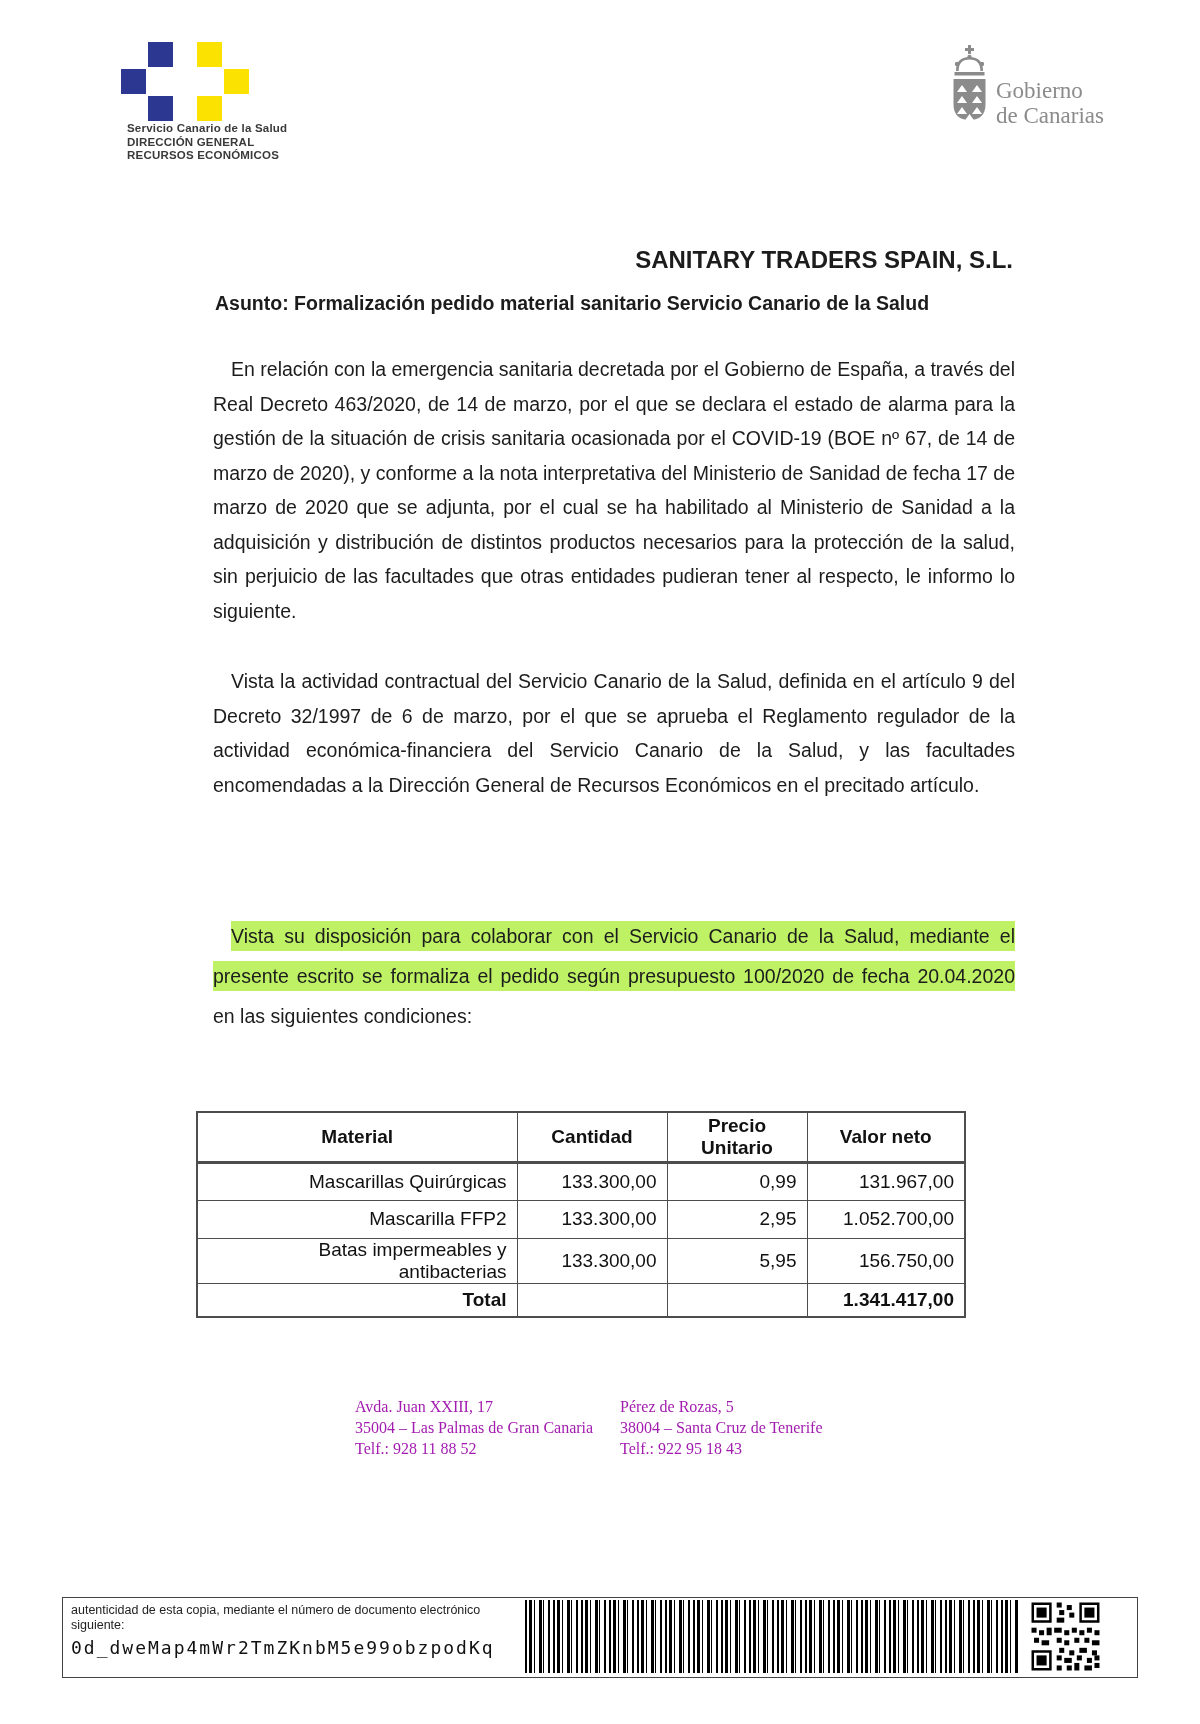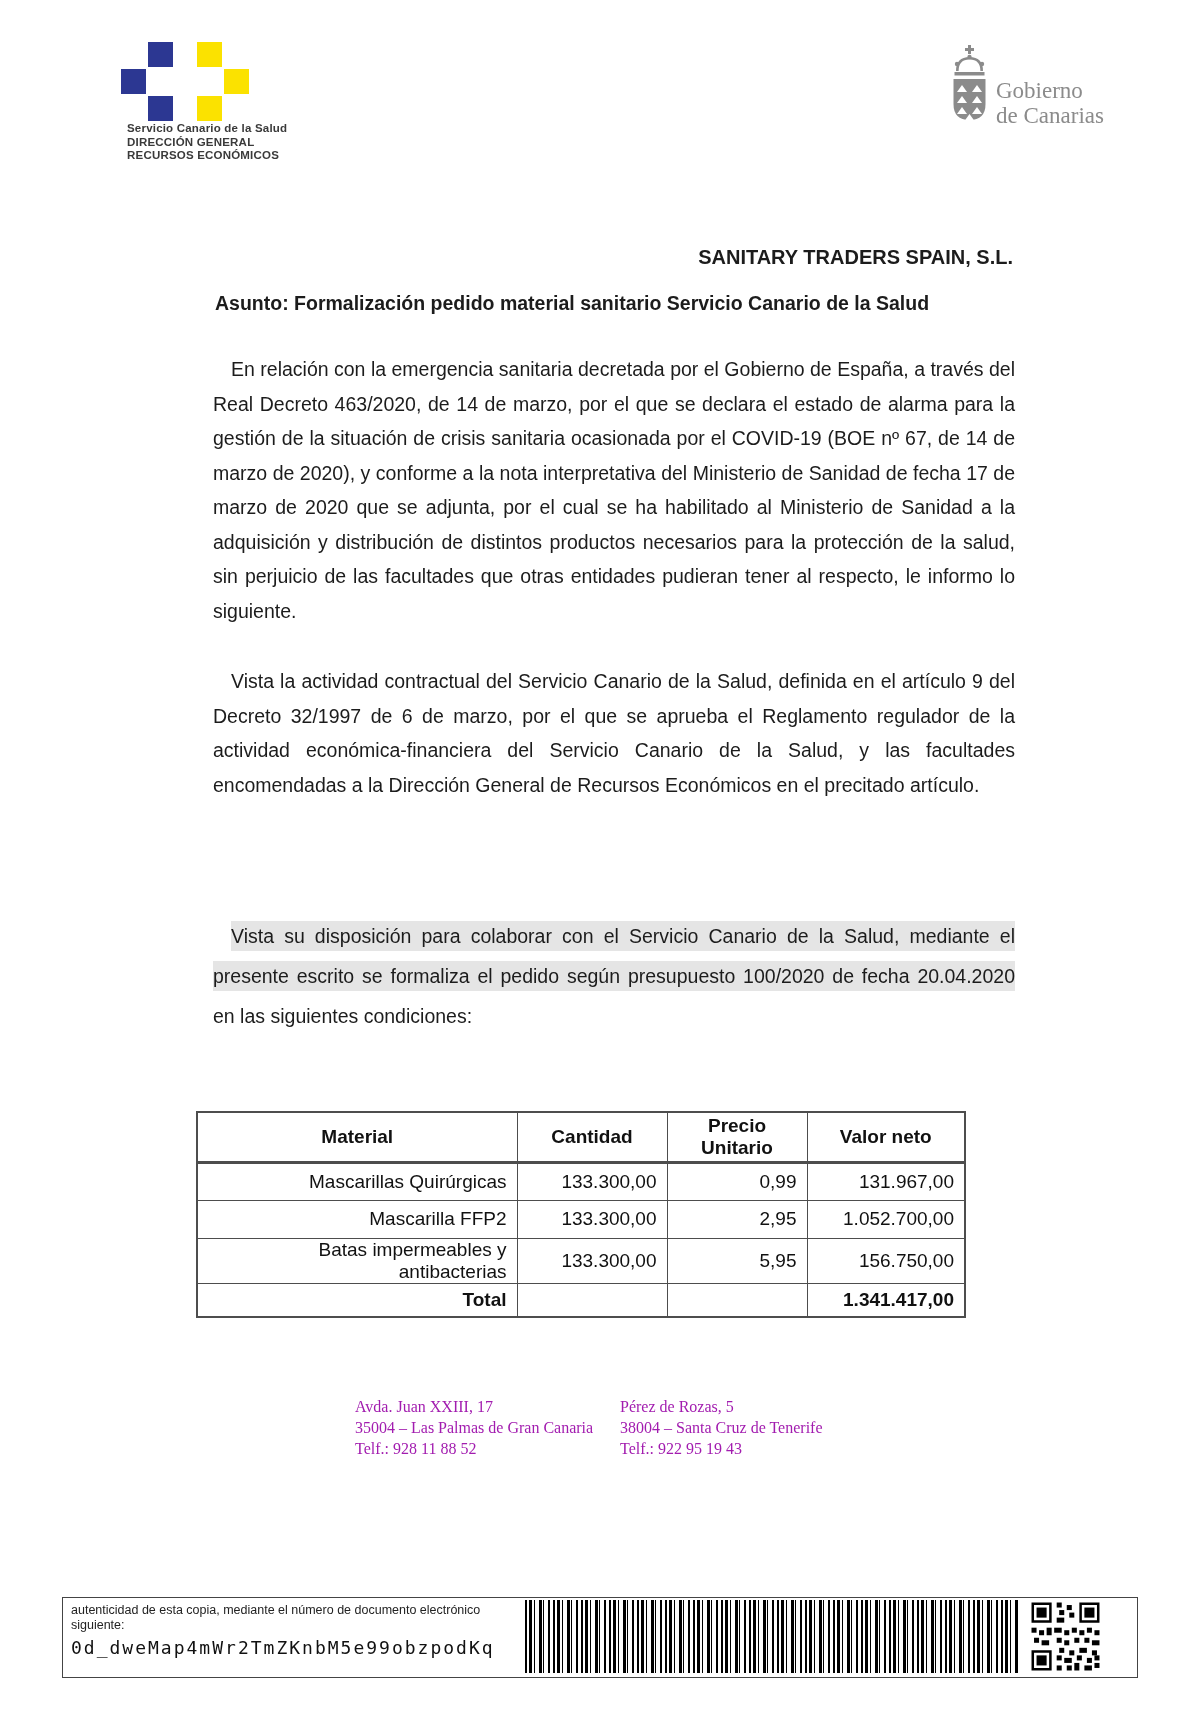--- a/index.html
+++ b/index.html
@@ -38,37 +38,37 @@
   .gov-emblem { position: absolute; left: 0; top: 0; }
   .gov-text {
     position: absolute; left: 48px; top: 34px;
     font-family: "Liberation Serif", serif;
     font-size: 23px; line-height: 25px; color: #8b8b8b;
   }
 
   
   .recipient {
     position: absolute; left: 413px; top: 246px; width: 600px;
-    text-align: right; font-weight: bold; font-size: 20px;
+    text-align: right; font-weight: bold; font-size: 24px;
   }
   .subject {
     position: absolute; left: 215px; top: 292px; width: 820px;
     font-weight: bold; font-size: 19.5px;
   }
   .para {
     position: absolute; left: 213px; width: 802px;
     font-size: 19.5px; line-height: 34.5px;
     text-align: justify; text-indent: 18px;
     color: #1c1c1c;
   }
   .p1 { top: 352px; }
   .p2 { top: 664px; }
   .p3 { top: 916px; line-height: 40px; }
   .p3 mark {
-    background: #e5e5e5; color: inherit;
+    background: #bef264; color: inherit;
     padding: 4px 0;
     -webkit-box-decoration-break: clone; box-decoration-break: clone;
   }
 
   
   .order-table {
     position: absolute; left: 196px; top: 1072px;
     border-collapse: collapse;
     font-size: 19px; color: #111; margin-top: 39px;
   }
@@ -228,21 +228,21 @@
   </table>
 
   <div class="office office-1">
     <div>Avda. Juan XXIII, 17</div>
     <div>35004 – Las Palmas de Gran Canaria</div>
     <div>Telf.: 928 11 88 52</div>
   </div>
   <div class="office office-2">
     <div>Pérez de Rozas, 5</div>
     <div>38004 – Santa Cruz de Tenerife</div>
-    <div>Telf.: 922 95 19 43</div>
+    <div>Telf.: 922 95 18 43</div>
   </div>
 
   <div class="verify-box">
     <div class="verify-text">
       <div>autenticidad de esta copia, mediante el número de documento electrónico siguiente:</div>
     </div>
     <div class="verify-code">0d_dweMap4mWr2TmZKnbM5e99obzpodKq</div>
     <div class="barcode"></div>
     <svg class="qr" width="73" height="73" viewBox="0 0 29 29">
       <rect width="29" height="29" fill="#fff"></rect>

